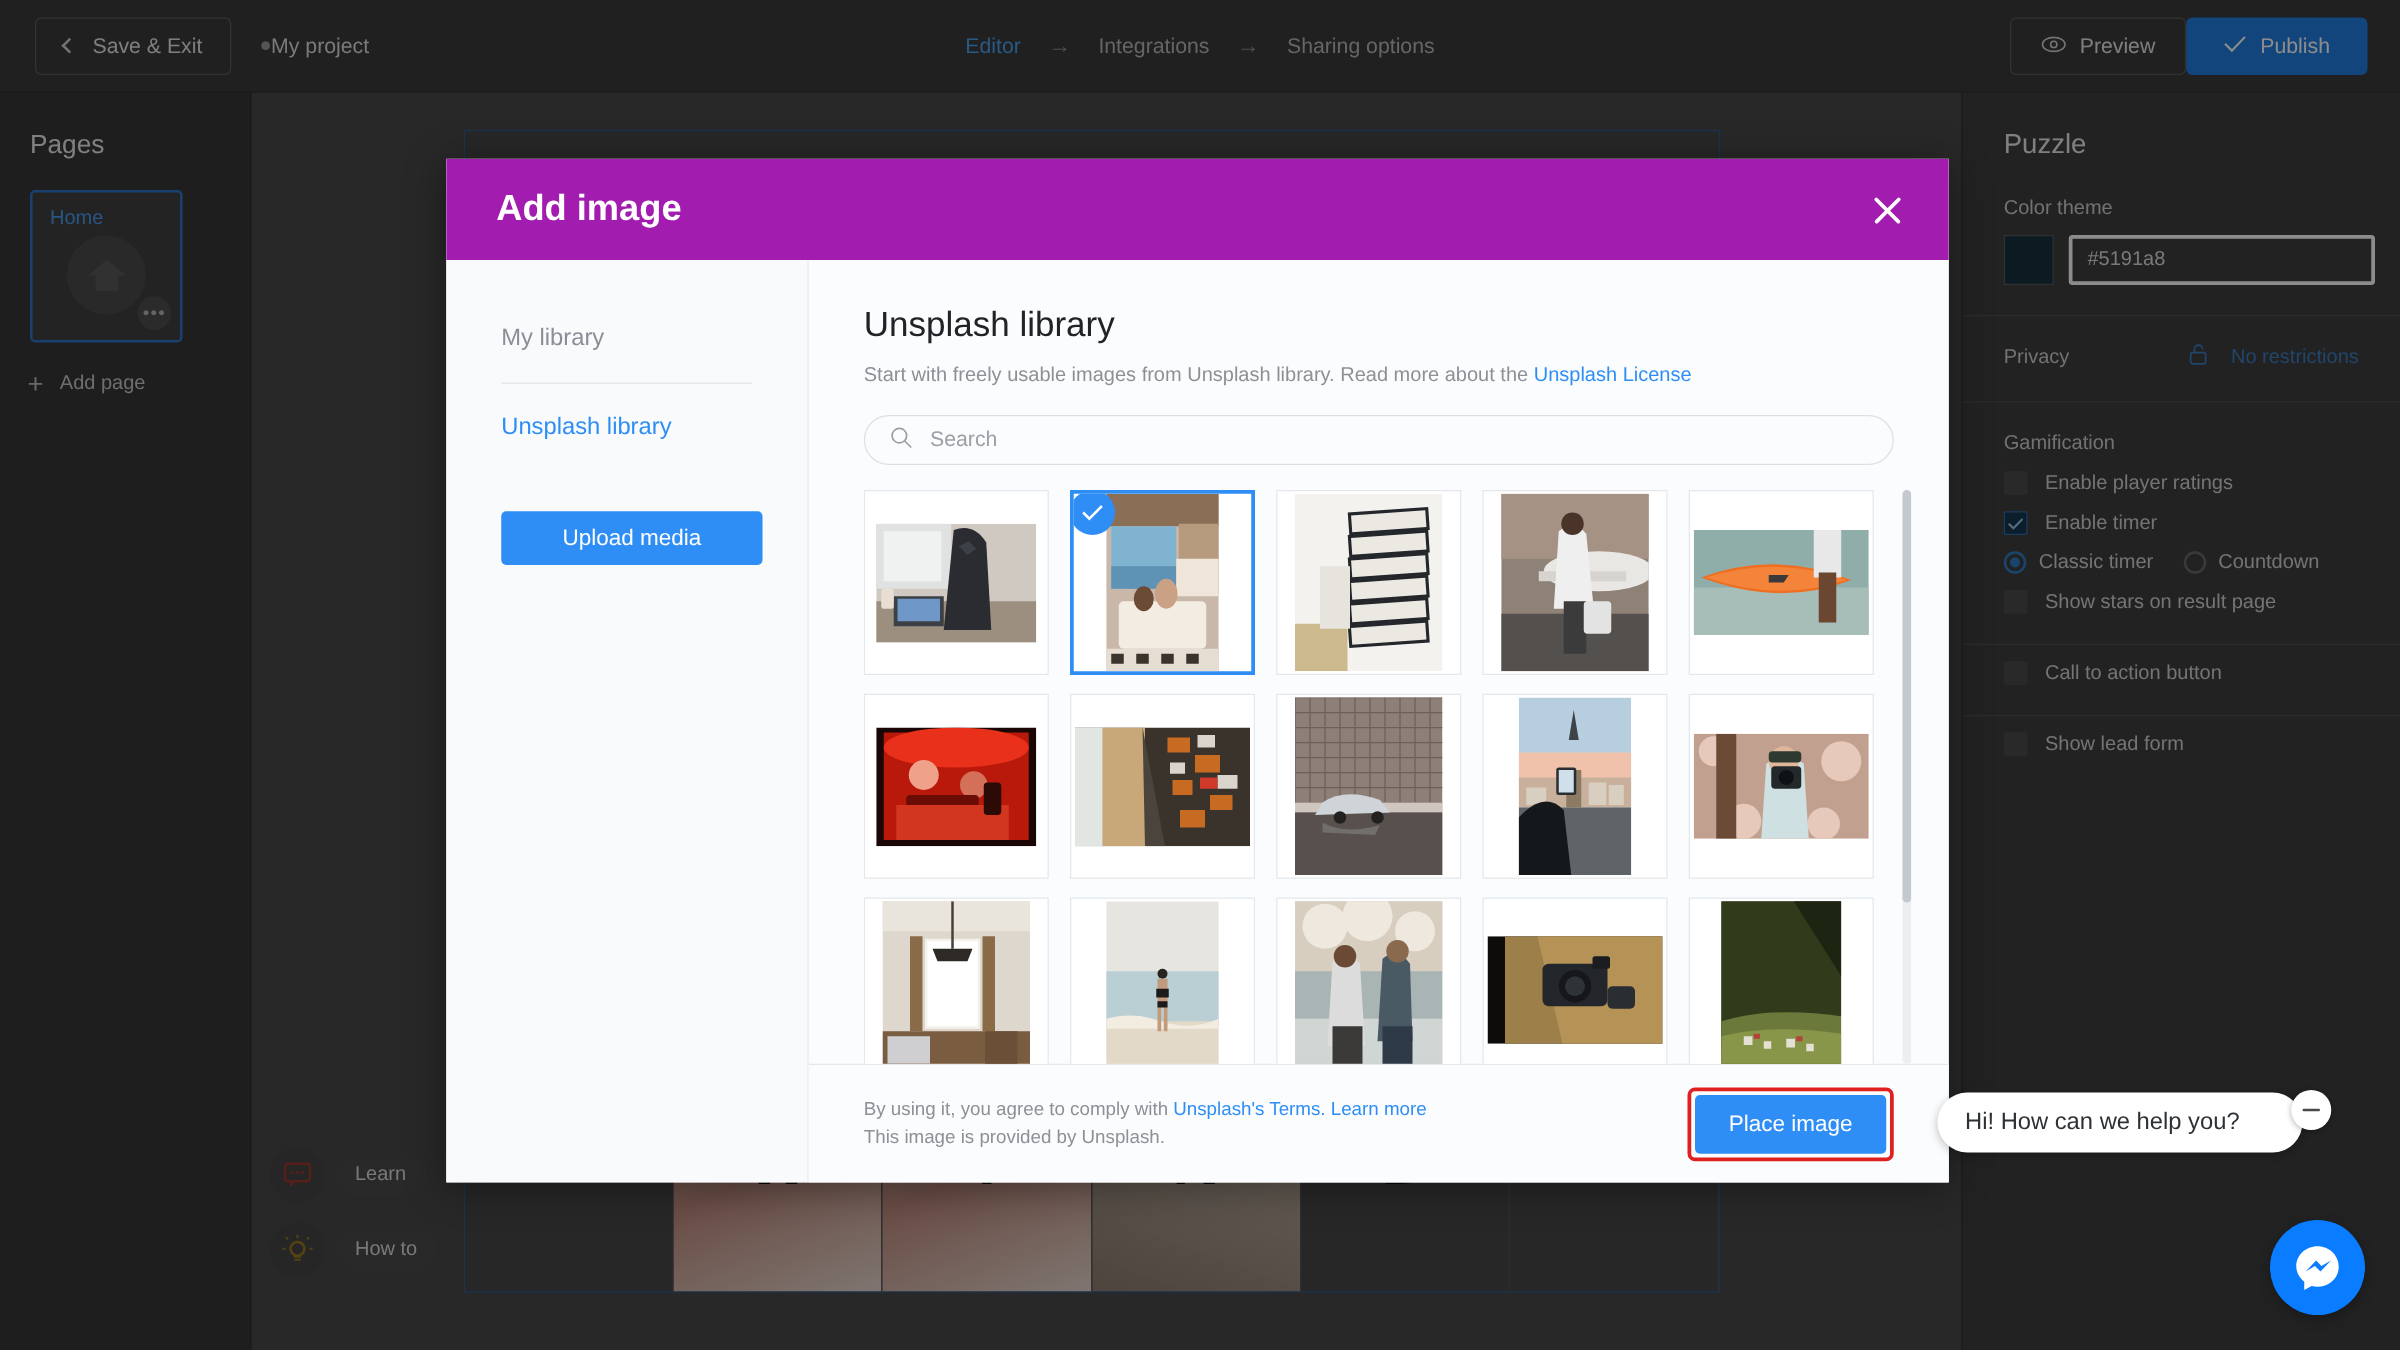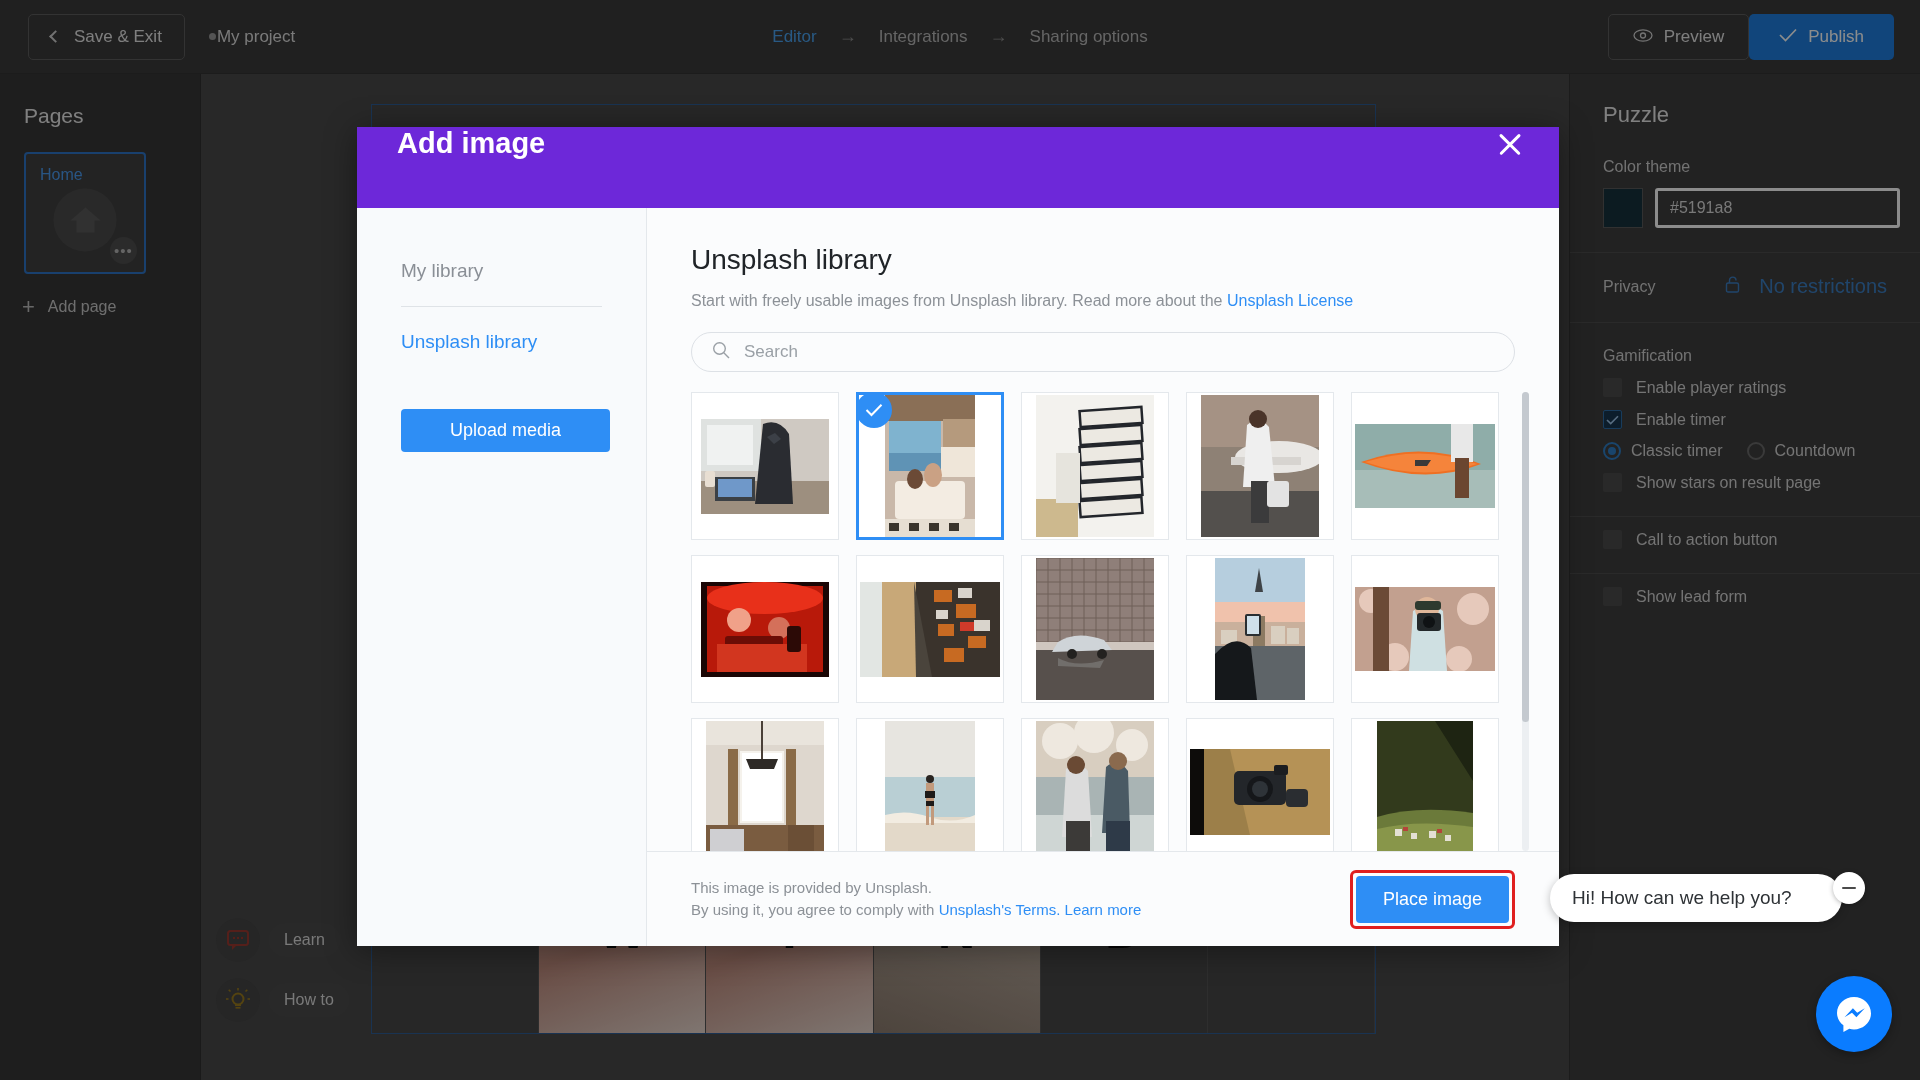--- a/index.html
+++ b/index.html
@@ -118,21 +118,21 @@
   .set-sub{ font-size:16px; margin:30px 0 0 33px; color:#cfcfcf;}
   .color-row{ display:flex; align-items:center; gap:12px; margin:12px 0 0 33px;}
   .color-swatch{ width:40px;height:40px; background:#16323d; border:1px solid #5a5a5a; cursor:pointer;}
   .color-input{
     width:245px;height:40px; background:transparent; border:3px solid #ffffff; border-radius:3px;
     color:#dcdcdc; font-size:16px; padding:0 12px; font-family:"Liberation Sans",sans-serif;
   }
   .divider{ height:1px; background:#4d4d4d; margin:24px 0 0 0;}
   .priv-row{ display:flex; align-items:center; margin:22px 33px 0 33px; }
   .priv-lbl{ font-size:16px; color:#cfcfcf;}
-  .priv-val{ margin-left:auto; display:flex; gap:19px; font-size:20px; color:#3b7fc4; cursor:pointer;}
+  .priv-val{ margin-left:auto; display:flex; align-items:center; gap:19px; font-size:16px; color:#3b7fc4; cursor:pointer;}
   .gam-title{ font-size:16px; margin:24px 0 0 33px; color:#cfcfcf;}
   .chk-row{ display:flex; align-items:center; gap:14px; margin:13px 0 0 33px; cursor:pointer;}
   .chk{ width:19px;height:19px; background:#4c4c4c; border-radius:2px; flex:none;}
   .chk.on{ background:#17354f; border:1px solid #2d6ea8; display:flex;align-items:center;justify-content:center;}
   .chk-lbl{ font-size:16px; color:#d3d3d3;}
   .radio-row{ display:flex; align-items:center; gap:10px; margin:13px 0 0 33px;}
   .radio{ width:18px;height:18px;border-radius:50%;border:2px solid #6a6a6a; flex:none; cursor:pointer;}
   .radio.on{ border-color:#2f7fc6; display:flex;align-items:center;justify-content:center;}
   .radio.on::after{ content:""; width:8px;height:8px;border-radius:50%;background:#2f7fc6;}
   .radio-lbl{ font-size:16px; color:#d3d3d3; margin-right:14px;}
@@ -140,21 +140,21 @@
   
   .overlay{
     position:absolute; inset:0; background:rgba(0,0,0,0.45); z-index:10;
   }
   .modal{
     position:absolute; left:357px; top:127px; width:1202px; height:819px;
     background:#ffffff; z-index:11; box-shadow:0 4px 30px rgba(0,0,0,.4);
     display:flex; flex-direction:column; overflow:hidden;
   }
   .modal-head{
-    height:81px; background:#6d28d9; display:flex; 
+    height:81px; background:#a21caf; display:flex; align-items:center;
     padding:0 32px 0 40px; flex:none;
   }
   .modal-title{ font-size:29px; font-weight:bold; color:#fff;}
   .modal-close{
     margin-left:auto; width:34px;height:34px; position:relative; cursor:pointer;
   }
   .modal-close::before,.modal-close::after{
     content:""; position:absolute; left:3px; top:16px; width:28px;height:2.6px;background:#fff;border-radius:2px;
   }
   .modal-close::before{ transform:rotate(45deg);}
@@ -704,24 +704,24 @@
               </svg>
           </div>
         </div>
         <div class="scrollbar">
           <div class="thumbbar"></div>
         </div>
       </div>
 
       <div class="modal-foot">
         <div class="foot-txt">
-          <div>This image is provided by Unsplash.</div>
           <div>
             <span>By using it, you agree to comply with </span><a href="#">Unsplash's Terms.</a> <a href="#">Learn more</a>
           </div>
+          <div>This image is provided by Unsplash.</div>
         </div>
         <div class="place-wrap">
           <button class="place-btn">Place image</button>
         </div>
       </div>
     </div>
   </div>
 </div>
 
 <div class="chat-wrap">

